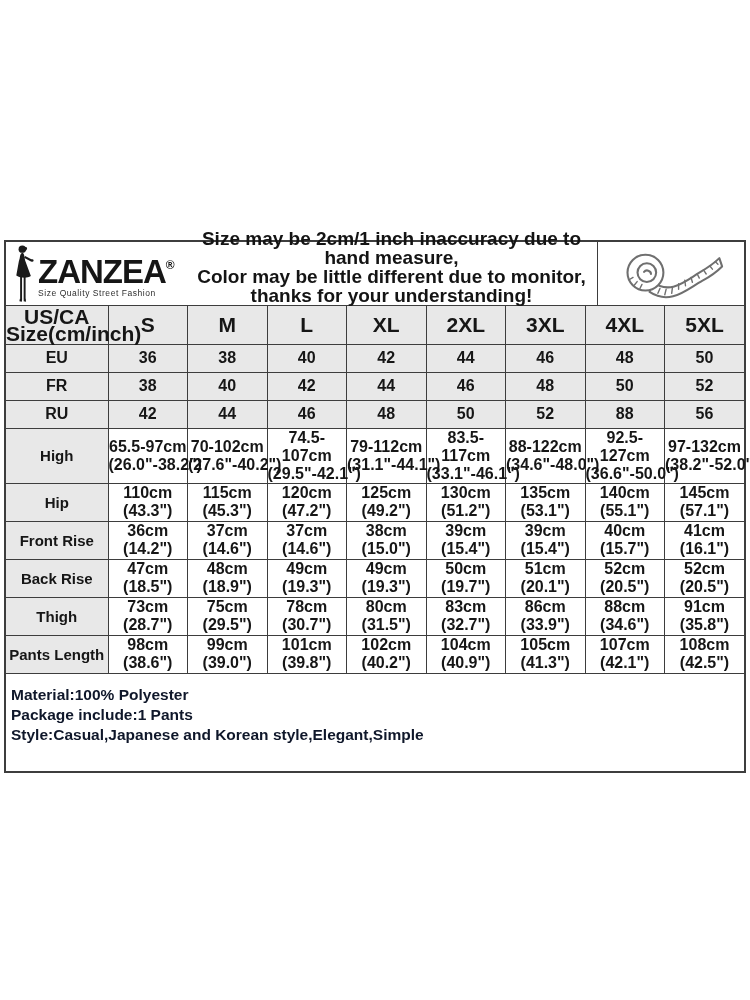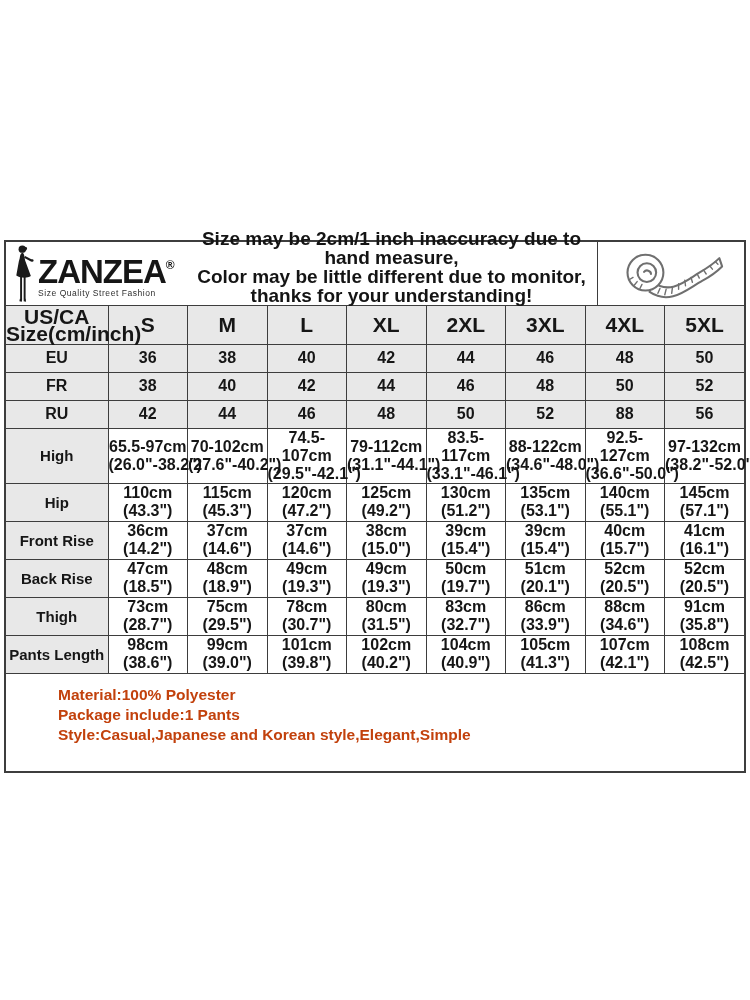--- a/index.html
+++ b/index.html
@@ -51,21 +51,21 @@
   .hdr { background: var(--header-bg, #e8e8e8); }
   .hdr-row td { height: 38px; font-size: 21px; }
   .corner div { line-height: 17px; }
   .simple-row td { height: 28px; font-size: 16px; }
   .measure-row td { height: 38px; font-size: 16px; }
   .measure-row .lbl { font-size: 15px; }
   .val2 div { line-height: 18px; }
 
   
   .details { height: 97px; padding: 11px 6px 0 5px; }
-  .detail-line { font-size: 15.5px; font-weight: 600; line-height: 20px; color: #c2410c; white-space: nowrap; margin-left: 47px; }
+  .detail-line { font-size: 15.5px; font-weight: 600; line-height: 20px; color: #0f172a; white-space: nowrap; }
 </style>
 </head>
 <body>
 
 <div class="page">
   <div class="panel">
 
     <div class="band">
       <div class="band-left">
         <svg class="figure-svg" viewBox="0 0 40 105" xmlns="http://www.w3.org/2000/svg">

